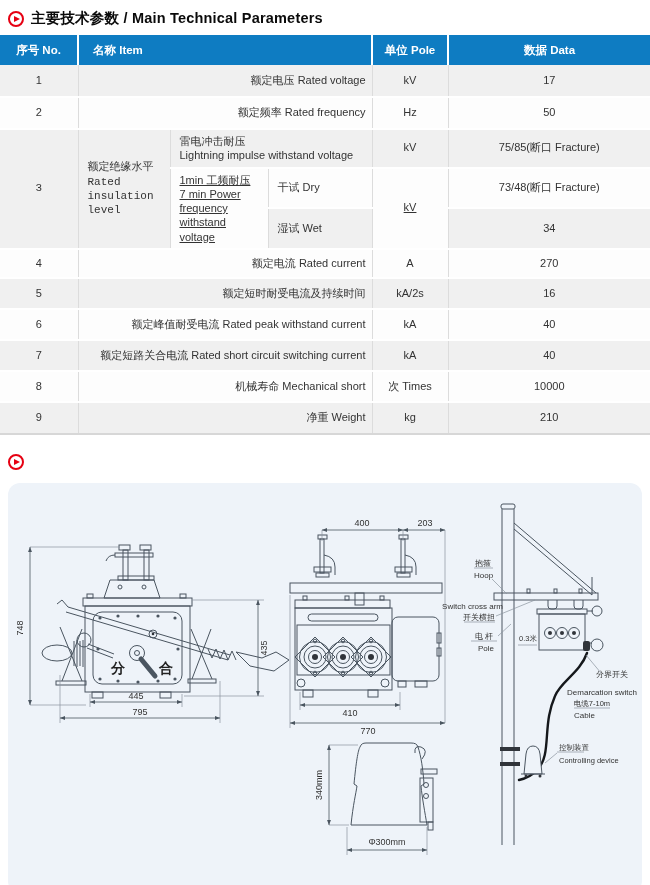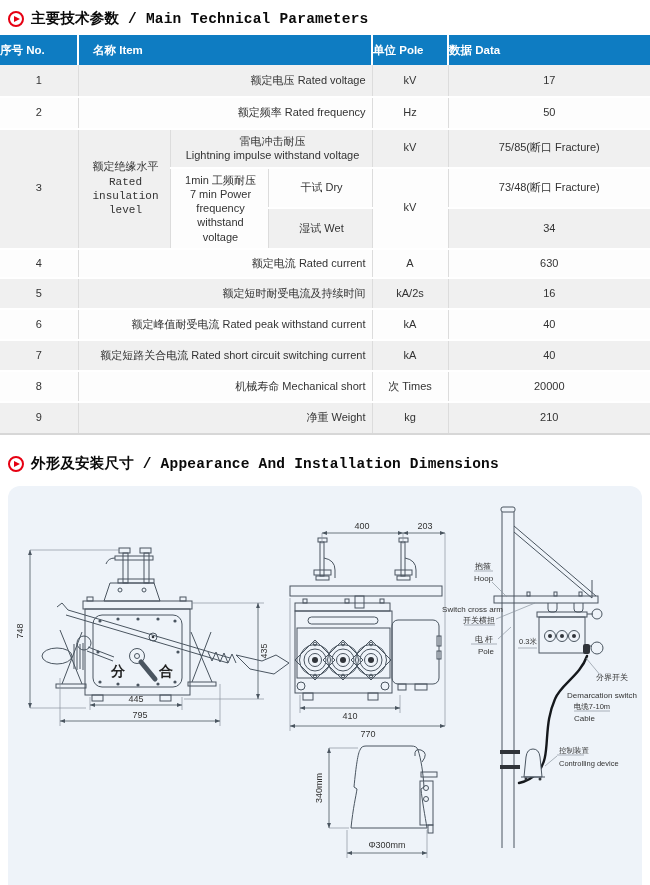--- a/index.html
+++ b/index.html
@@ -2,41 +2,41 @@
 <html><head>
 <meta charset="utf-8">
 <style>
   * { box-sizing: border-box; margin: 0; padding: 0; }
   html,body { background:#fff; }
   body { width:650px; height:885px; font-family:"Liberation Sans", sans-serif; color:#333; overflow:hidden; }
   .page { width:650px; height:885px; background:#fff; position:relative; }
 
   
   .section-title { display:flex; align-items:center; gap:7px; padding:9px 0 7px 8px; }
-  .section-title .txt { font-size:14.5px; font-weight:bold; color:#0a0a0a; letter-spacing:.2px;font-family:Liberation Mono, monospace; }
+  .section-title .txt { font-size:14.5px; font-weight:bold; color:#0a0a0a; letter-spacing:.2px; }
   .play-icon { width:16px; height:16px; border:2px solid #e60012; border-radius:50%;
                display:flex; align-items:center; justify-content:center; flex:0 0 auto; }
   .play-icon .tri { width:0; height:0; border-left:6px solid #e60012;
                     border-top:3.5px solid transparent; border-bottom:3.5px solid transparent; margin-left:2px; }
 
   
   table.params { width:650px; border-collapse:collapse; table-layout:fixed; font-size:11px; color:#333; }
   table.params th { background:#0e7cc2; color:#fff; font-weight:bold; height:30px; font-size:11.5px; }
-  th.h-no, th.h-unit, th.h-data { text-align:left; }
+  th.h-no, th.h-unit, th.h-data { text-align:center; }
   th.h-item { text-align:left; padding-left:14px; }
   th + th { border-left:2px solid #fff; }
   td { border-bottom:2px solid #fff; vertical-align:middle; line-height:1.25; }
   tr.g > td { background:#f0f0f0; }
   tr.w > td { background:#fdfdfd; }
   td.vr { border-right:1px solid #dcdcdc; }
   td.c { text-align:center; }
   td.l { text-align:right; padding:4px 6px 4px 14px; }
-  td.l2 { text-align:center; padding:4px 6px 4px 9px; }
+  td.l2 { text-align:left; padding:4px 6px 4px 9px; }
   td.bg-g { background:#f0f0f0 !important;font-family:Liberation Mono, monospace; }
-  td.bg-w { background:#fdfdfd !important; }
+  td.bg-w { background:#fdfdfd !important;text-decoration:underline; }
   tr.last > td { border-bottom:2px solid #d7d7d7; }
   .cell2l div { line-height:1.3; }
 
   
   .panel { margin:6px 8px 0 8px; width:634px; height:410px; background:#eef3f9; border-radius:12px; position:relative; }
   svg text { font-family:"Liberation Sans", sans-serif; fill:#333; }
   .d { stroke:#4a5560; fill:none; stroke-width:1; }
   .df { stroke:#4a5560; fill:#eef3f9; stroke-width:1; }
   .dk { fill:#30343a; stroke:none; }
   .thin { stroke:#8a949e; stroke-width:.7; fill:none; }
@@ -114,21 +114,21 @@
     </tr>
     <tr class="g" style="height:30px">
       <td class="l2 vr">湿试 Wet</td>
       <td class="c">34</td>
     </tr>
 
     <tr class="w" style="height:29px">
       <td class="c vr">4</td>
       <td class="l vr" colspan="3">额定电流 Rated current</td>
       <td class="c vr">A</td>
-      <td class="c">630</td>
+      <td class="c">270</td>
     </tr>
     <tr class="g" style="height:31px">
       <td class="c vr">5</td>
       <td class="l vr" colspan="3">额定短时耐受电流及持续时间</td>
       <td class="c vr">kA/2s</td>
       <td class="c">16</td>
     </tr>
     <tr class="w" style="height:31px">
       <td class="c vr">6</td>
       <td class="l vr" colspan="3">额定峰值耐受电流 Rated peak withstand current</td>
@@ -138,36 +138,35 @@
     <tr class="g" style="height:31px">
       <td class="c vr">7</td>
       <td class="l vr" colspan="3">额定短路关合电流 Rated short circuit switching current</td>
       <td class="c vr">kA</td>
       <td class="c">40</td>
     </tr>
     <tr class="w" style="height:31px">
       <td class="c vr">8</td>
       <td class="l vr" colspan="3">机械寿命 Mechanical short</td>
       <td class="c vr">次 Times</td>
-      <td class="c">20000</td>
+      <td class="c">10000</td>
     </tr>
     <tr class="g last" style="height:32px">
       <td class="c vr">9</td>
       <td class="l vr" colspan="3">净重 Weight</td>
       <td class="c vr">kg</td>
       <td class="c">210</td>
     </tr>
   </tbody>
     </table>
 
   <div class="section-title" style="margin-top:10px">
     <span class="play-icon">
         <span class="tri"></span>
       </span>
-    <span class="txt">外形及安装尺寸 / Appearance And Installation Dimensions</span>
   </div>
 
   <div class="panel">
     <svg width="634" height="410" viewBox="0 0 634 410">
       <defs>
         <marker id="ar" viewBox="0 0 10 10" refX="9" refY="5" markerWidth="7" markerHeight="7" orient="auto-start-reverse">
           <path d="M0,1.5 L9,5 L0,8.5 Z" fill="#4a5560"></path>
         </marker>
       </defs>
 

